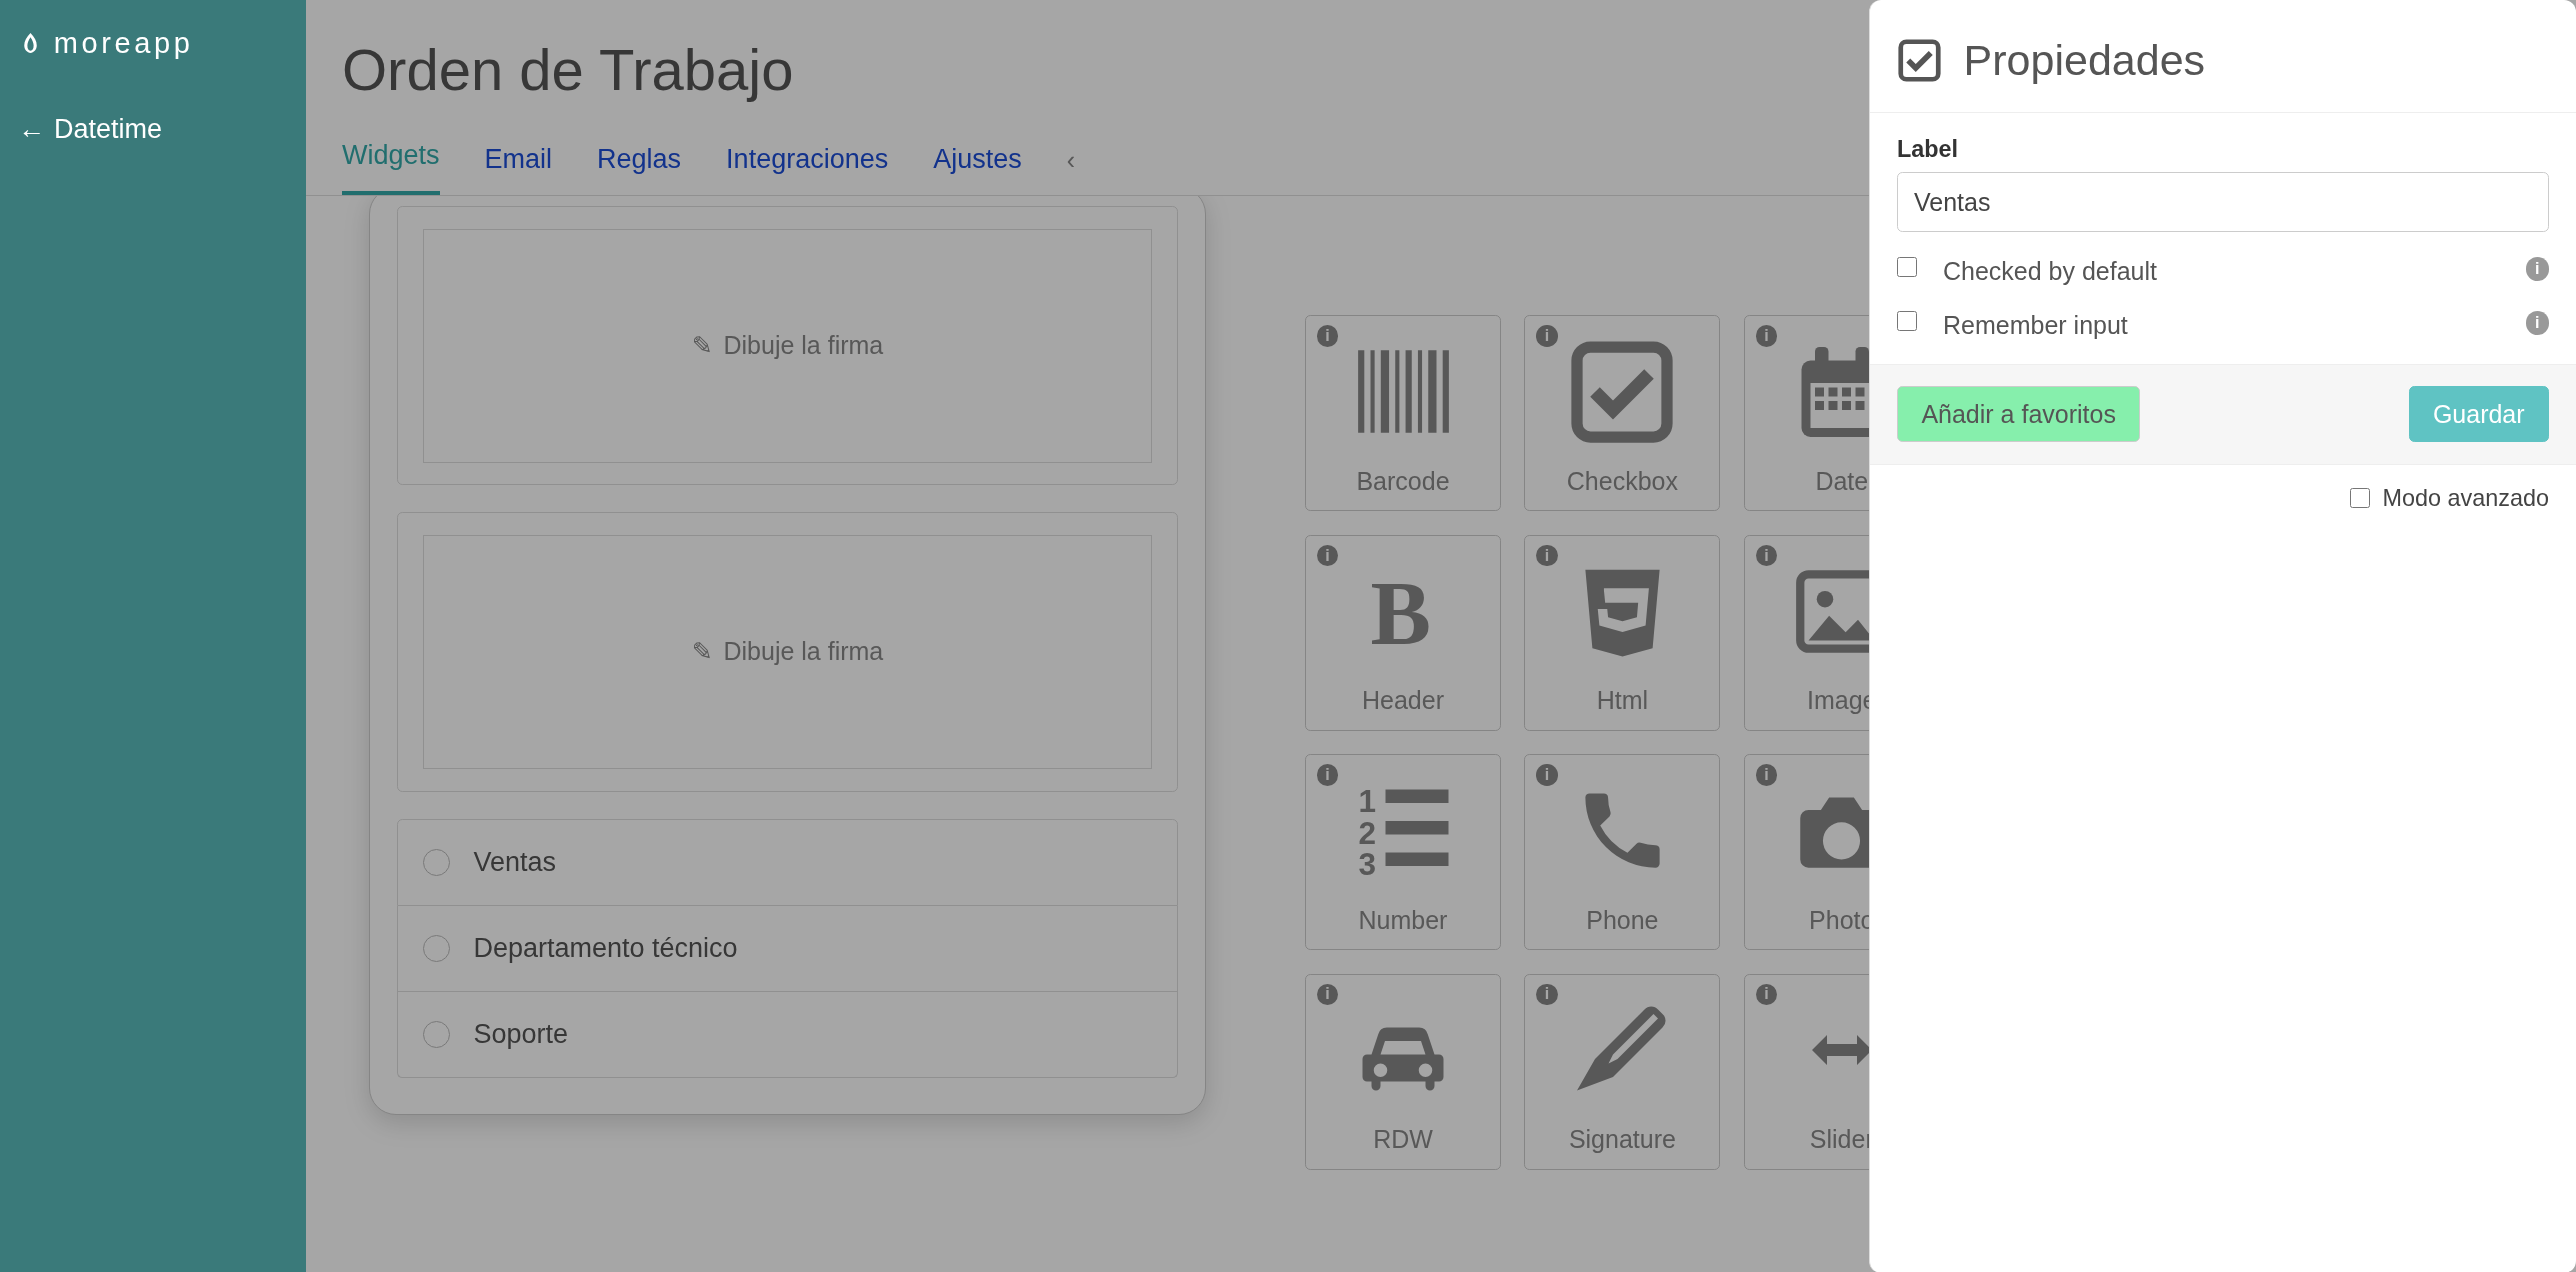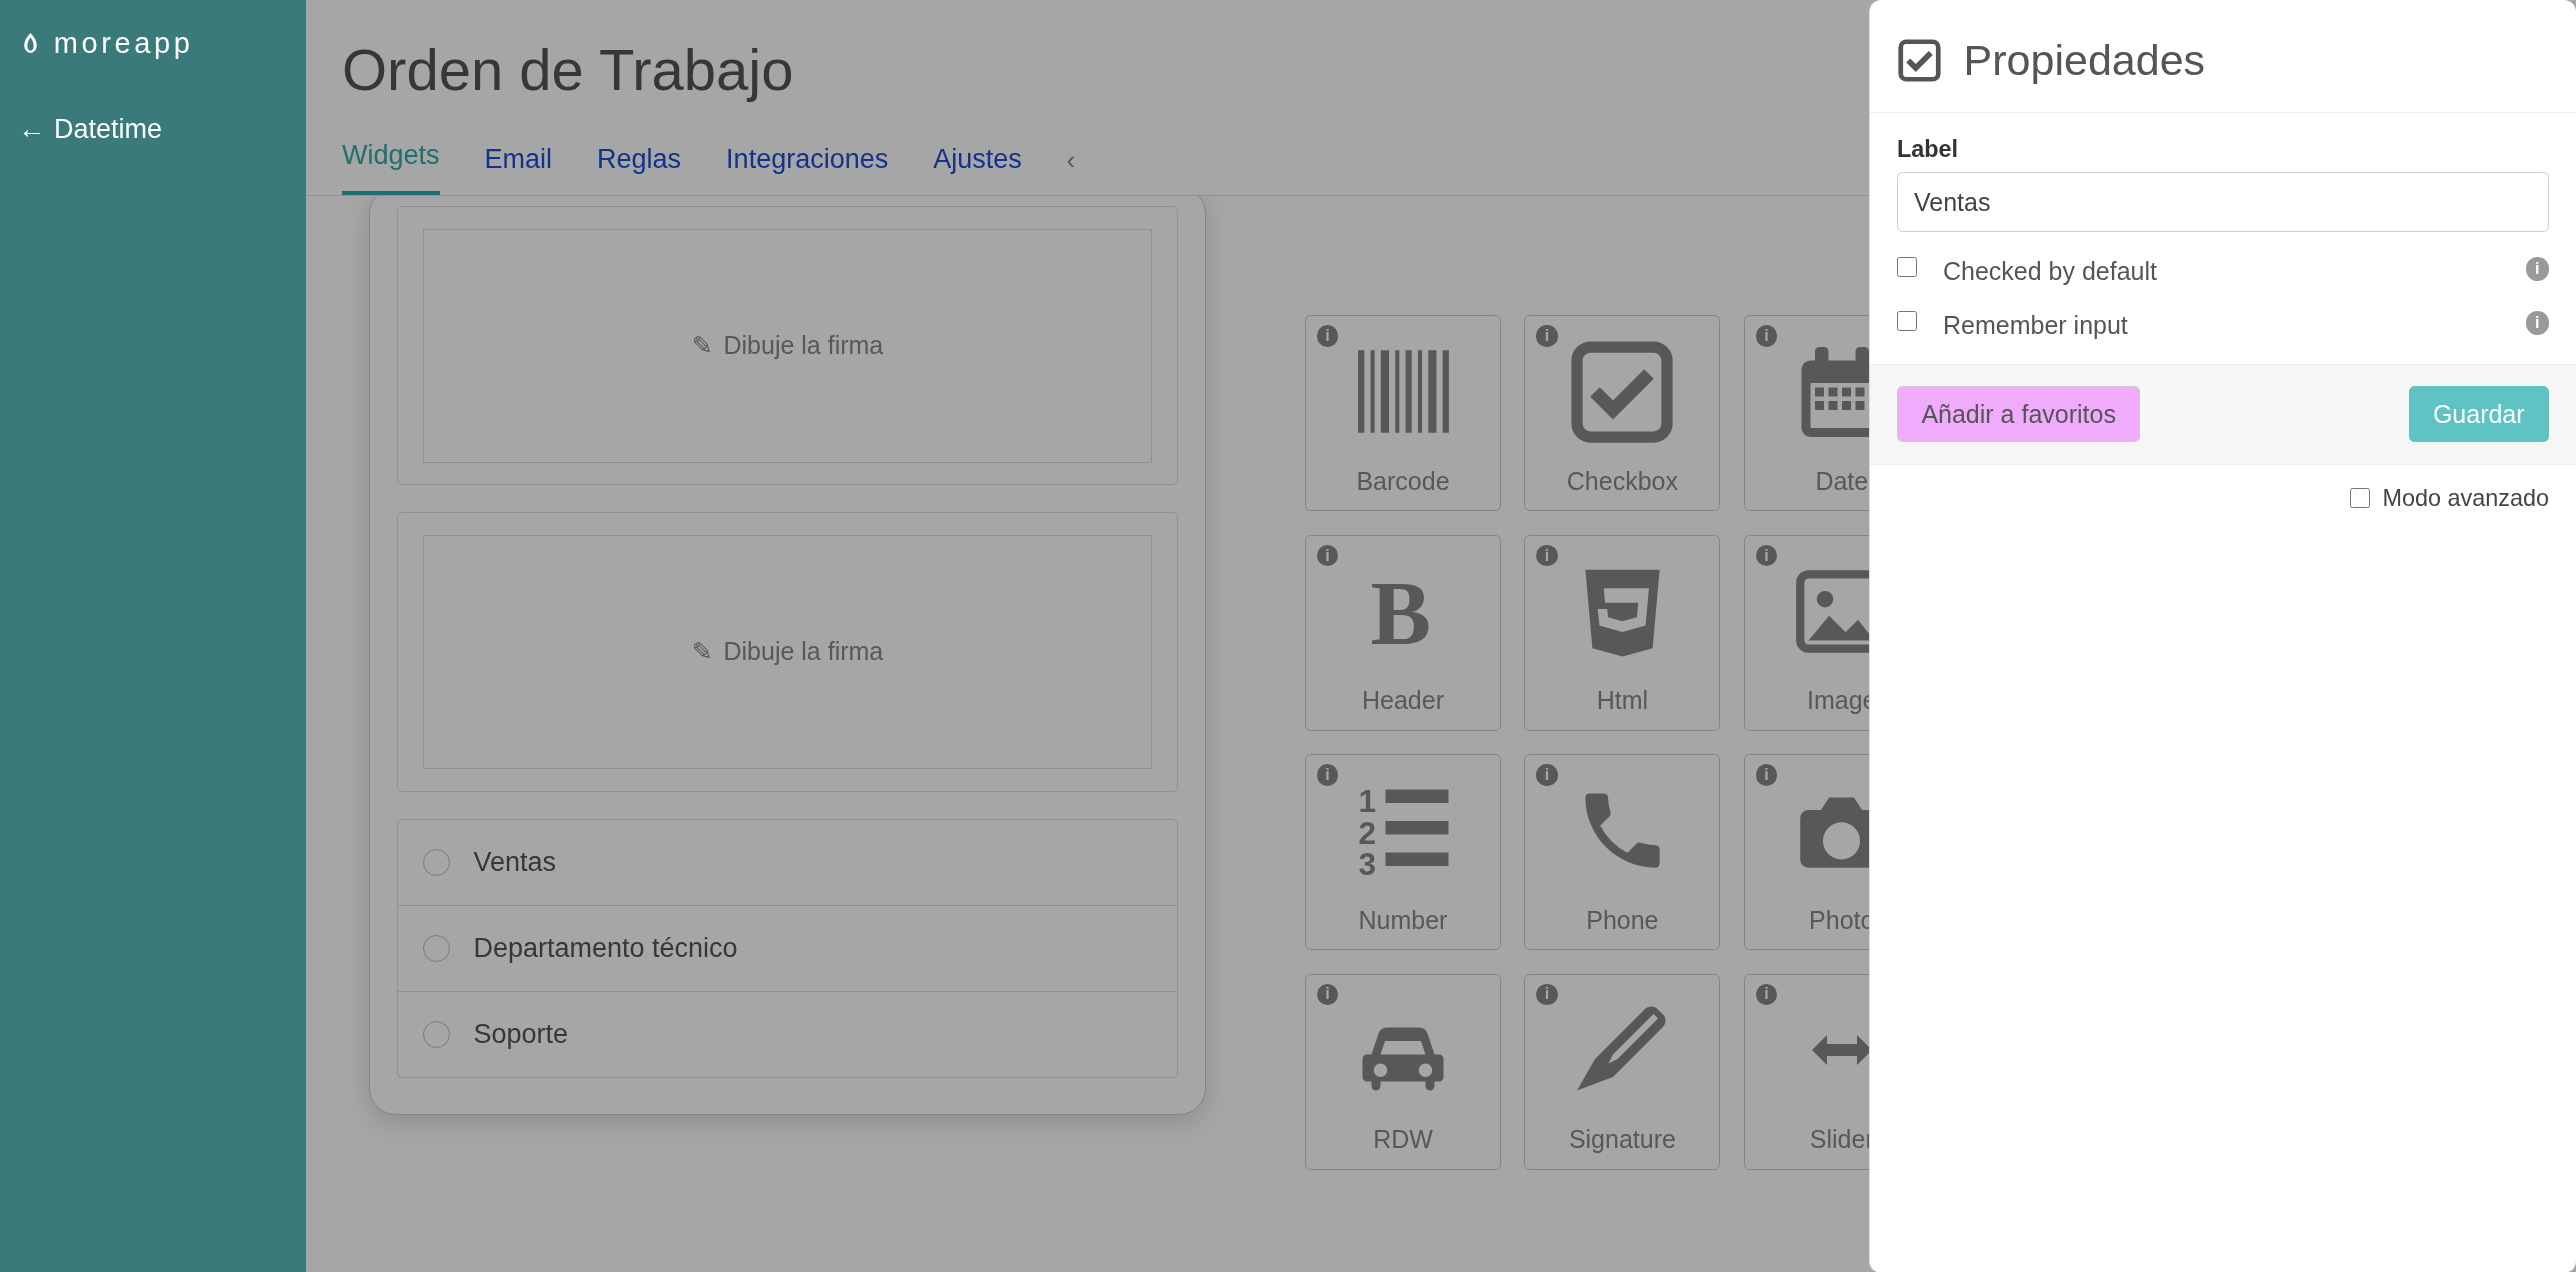--- a/index.html
+++ b/index.html
@@ -43,21 +43,21 @@
 .overlay { position:absolute; inset:0; background:rgba(0,0,0,.35); pointer-events:none; }
 .side-panel { position:absolute; right:0; top:0; width:707px; height:100%; background:#fff; z-index:10; display:flex; flex-direction:column; border-left:0.9px solid #ddd;border-radius:12px;}
 .panel-head { padding: 36px 27px 27px; border-bottom:0.9px solid #eee; display:flex; align-items:center; gap:21.6px;}
 .panel-head h2 { font-size:43px; font-weight:400; color:#555;}
 .panel-body { padding: 23.4px 27px; }
 .field-label { font-size:23.4px; font-weight:600; color:#333; margin-bottom:9px;}
 .text-input { width:100%; border:0.9px solid #ccc; border-radius:5.4px; padding:14.4px 16px; font-size:25px; color:#444;}
 .check-row { display:flex; align-items:flex-start; gap:26px; font-size:25px; color:#555; margin-top:25px; }
 .check-row .help { margin-left:auto; width:23.4px; height:23.4px; border-radius:50%; background:#999; color:#fff; display:flex; align-items:center; justify-content:center; font-size:16px; font-weight:bold;}
 .panel-actions { background:#f6f6f6; border-top:0.9px solid #eee; border-bottom:0.9px solid #eee; padding: 21.6px 27px; display:flex; align-items:center; gap:18px;}
-.btn { border:0.9px solid #ccc; background:#f0abfc; border-radius:5.4px; padding:12.6px 23.4px; font-size:25px; color:#555; cursor:pointer;}
+.btn { border:0.9px solid #ccc; background:#86efac; border-radius:5.4px; padding:12.6px 23.4px; font-size:25px; color:#555; cursor:pointer;}
 .btn.primary { background:#5fc3c3; border-color:#5fc3c3; color:#fff; margin-left:auto;}
 .adv-row { padding: 20px 27px; display:flex; justify-content:flex-end; align-items:center; gap:12.6px; font-size:23.4px; color:#444;}
 input[type=checkbox]{ width:20px; height:20px; }
 svg { display:block; }
 </style>
 </head>
 <body>
 
 <div class="app">
   <div class="sidebar-left">

